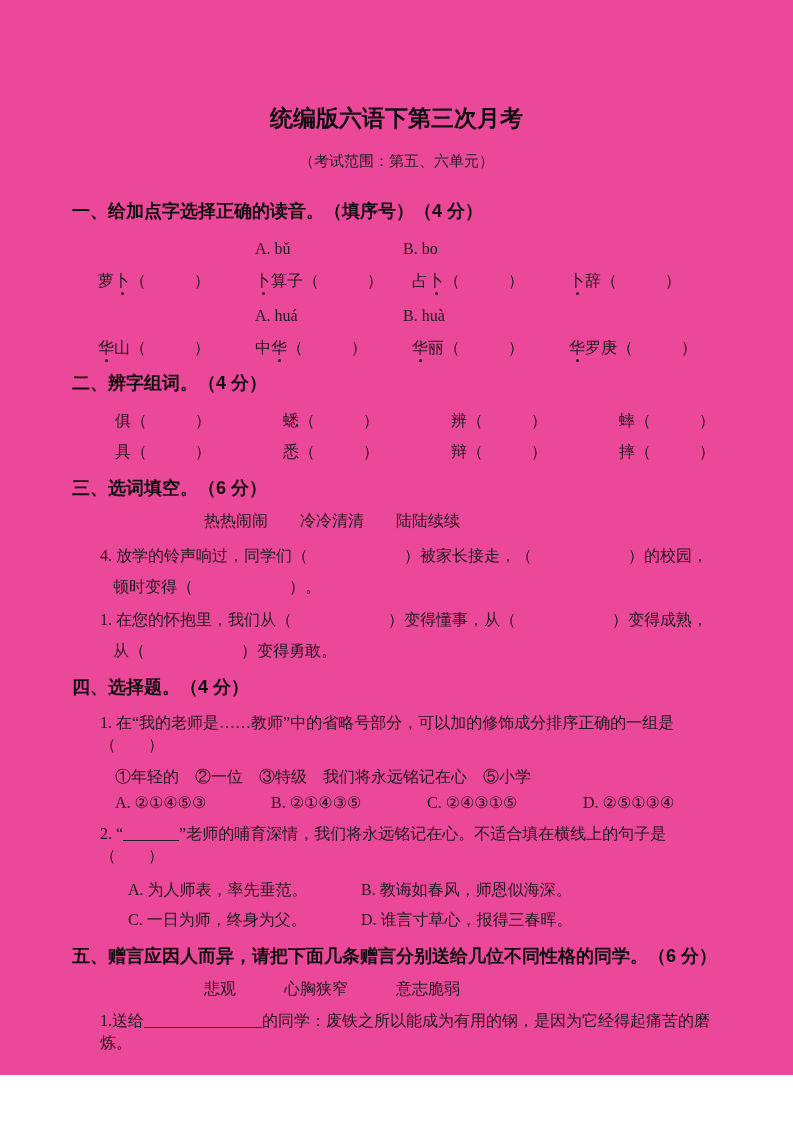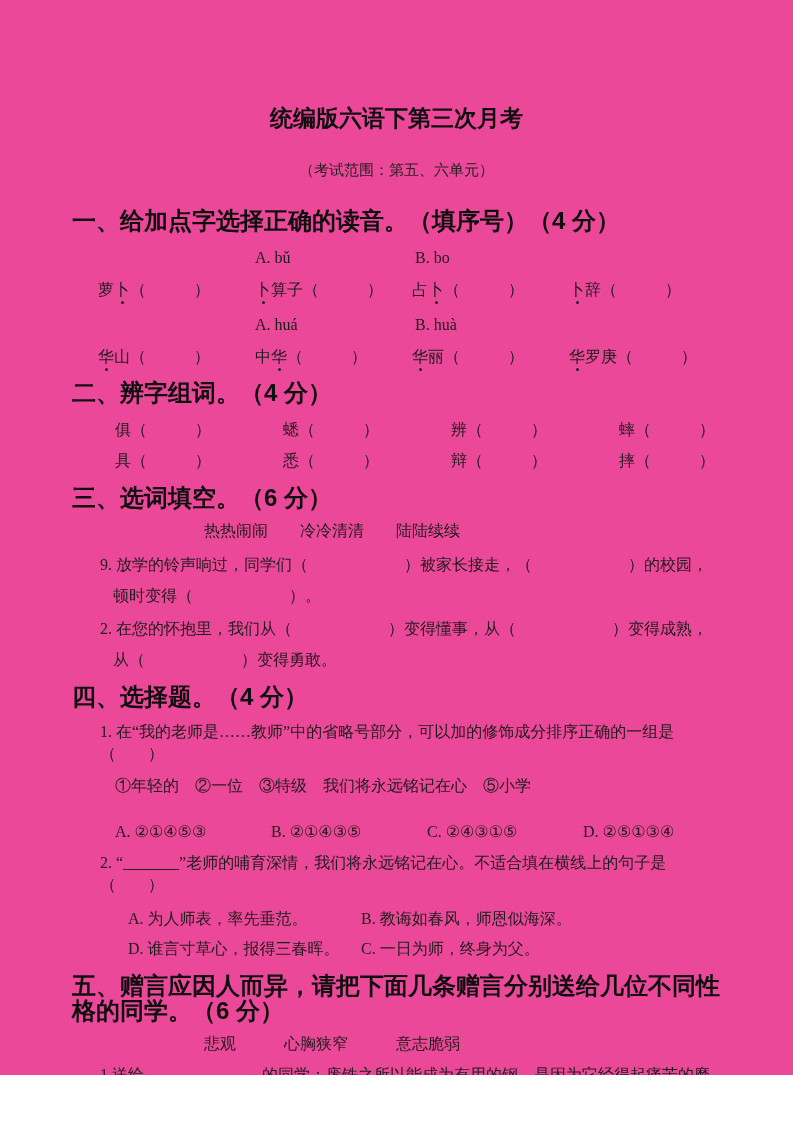--- a/index.html
+++ b/index.html
@@ -6,35 +6,35 @@
   .page{
     position:relative;width:793px;height:1075px;background:#ec4899;
     box-sizing:border-box;padding:0 72px;overflow:hidden;
     font-family:"Liberation Serif","DejaVu Serif",serif;color:#1c1c1c;
   }
   .title{
     margin:0;padding-top:103px;text-align:center;
     font-family:"Liberation Sans","DejaVu Sans",sans-serif;
     font-size:23px;font-weight:bold;line-height:31px;color:#0f0f0f;
   }
-  .subtitle{margin-top:26px;text-align:center;font-size:15px;line-height:21px;color:#222;}
+  .subtitle{margin-top:17px;text-align:center;font-size:15px;line-height:21px;color:#222;}
   .sec-heading{
     margin:0;font-family:"Liberation Sans","DejaVu Sans",sans-serif;
-    font-size:24px;font-weight:bold;line-height:25px;color:#0f0f0f;
+    font-size:18px;font-weight:bold;line-height:25px;color:#0f0f0f;
   }
   .body-line{font-size:16px;line-height:22px;}
-  .pinyin-row{display:flex;padding-left:183px;gap:12px;}
+  .pinyin-row{display:flex;padding-left:183px;}
   .pinyin-row .opt-a{display:inline-block;width:148px;}
   .word-row{display:flex;padding-left:26px;}
   .word-row .wg{display:inline-block;width:157px;white-space:nowrap;}
   .word-row .wg:last-child{width:auto;}
   .word-row2{display:flex;padding-left:43px;}
   .word-row2 .wi{display:inline-block;width:168px;white-space:nowrap;}
   .word-row2 .wi:last-child{width:auto;}
-  .bank{width:520px;text-align:center;}
+  .bank{width:520px;text-align:center;font-family:Liberation Mono, monospace;}
   .qline{padding-left:28px;}
   .cont{padding-left:41px;}
   .items-row{padding-left:43px;}
   .optrow4{display:flex;padding-left:43px;}
   .optrow4 .o{display:inline-block;width:156px;white-space:nowrap;}
   .optrow4 .o:last-child{width:auto;}
   .optrow2{display:flex;padding-left:56px;}
   .optrow2 .o{display:inline-block;width:233px;white-space:nowrap;}
   .optrow2 .o:last-child{width:auto;}
   .dot-char{position:relative;display:inline-block;}
@@ -58,21 +58,21 @@
   #s3-heading{margin-top:13px;}
   #s3-bank1{margin-top:10px;}
   #s3-q1l1{margin-top:12px;}
   #s3-q1l2{margin-top:9px;}
   #s3-bank2{margin-top:10px;}
   #s3-q2l1{margin-top:11px;}
   #s3-q2l2{margin-top:9px;}
   #s4-heading{margin-top:13px;}
   #s4-q1{margin-top:12px;}
   #s4-items{margin-top:10px;}
-  #s4-opts{margin-top:24px;}
+  #s4-opts{margin-top:4px;}
   #s4-q2{margin-top:9px;}
   #s4-optsAB{margin-top:12px;}
   #s4-optsCD{margin-top:8px;}
   #s5-heading{margin-top:13px;}
   #s5-bank{margin-top:10px;}
   #s5-q1{margin-top:9px;}
 </style>
 </head>
 <body>
 
@@ -117,23 +117,23 @@
       <span class="wi">具（　　　）</span>
       <span class="wi">悉（　　　）</span>
       <span class="wi">辩（　　　）</span>
       <span class="wi">摔（　　　）</span>
     </div>
   </section>
 
   <section>
     <h2 class="sec-heading" id="s3-heading">三、选词填空。（6 分）</h2>
     <div class="bank body-line" id="s3-bank1">热热闹闹　　冷冷清清　　陆陆续续</div>
-    <div class="qline body-line" id="s3-q1l1">9. 放学的铃声响过，同学们（　　　　　　）被家长接走，（　　　　　　）的校园，</div>
+    <div class="qline body-line" id="s3-q1l1">4. 放学的铃声响过，同学们（　　　　　　）被家长接走，（　　　　　　）的校园，</div>
     <div class="cont body-line" id="s3-q1l2">顿时变得（　　　　　　）。</div>
-    <div class="qline body-line" id="s3-q2l1">2. 在您的怀抱里，我们从（　　　　　　）变得懂事，从（　　　　　　）变得成熟，</div>
+    <div class="qline body-line" id="s3-q2l1">1. 在您的怀抱里，我们从（　　　　　　）变得懂事，从（　　　　　　）变得成熟，</div>
     <div class="cont body-line" id="s3-q2l2">从（　　　　　　）变得勇敢。</div>
   </section>
 
   <section>
     <h2 class="sec-heading" id="s4-heading">四、选择题。（4 分）</h2>
     <div class="qline body-line" id="s4-q1">1. 在“我的老师是……教师”中的省略号部分，可以加的修饰成分排序正确的一组是（　　）</div>
     <div class="items-row body-line" id="s4-items">①年轻的　②一位　③特级　我们将永远铭记在心　⑤小学</div>
     <div class="optrow4 body-line" id="s4-opts">
       <span class="o">A. ②①④⑤③</span>
       <span class="o">B. ②①④③⑤</span>
@@ -141,22 +141,22 @@
       <span class="o">D. ②⑤①③④</span>
     </div>
     <div class="qline body-line" id="s4-q2">
       <span>2. “</span><span class="blank-line blank-sm"></span><span>”老师的哺育深情，我们将永远铭记在心。不适合填在横线上的句子是（　　）</span>
     </div>
     <div class="optrow2 body-line" id="s4-optsAB">
       <span class="o">A. 为人师表，率先垂范。</span>
       <span class="o">B. 教诲如春风，师恩似海深。</span>
     </div>
     <div class="optrow2 body-line" id="s4-optsCD">
+      <span class="o">C. 一日为师，终身为父。</span>
       <span class="o">D. 谁言寸草心，报得三春晖。</span>
-      <span class="o">C. 一日为师，终身为父。</span>
     </div>
   </section>
 
   <section>
     <h2 class="sec-heading" id="s5-heading">五、赠言应因人而异，请把下面几条赠言分别送给几位不同性格的同学。（6 分）</h2>
     <div class="bank body-line" id="s5-bank">悲观　　　心胸狭窄　　　意志脆弱</div>
     <div class="qline body-line" id="s5-q1">
       <span>1.送给</span><span class="blank-line blank-md"></span><span class="kai">的同学：</span><span class="kai">废铁之所以能成为有用的钢，是因为它经得起痛苦的磨炼。</span>
     </div>
   </section>

